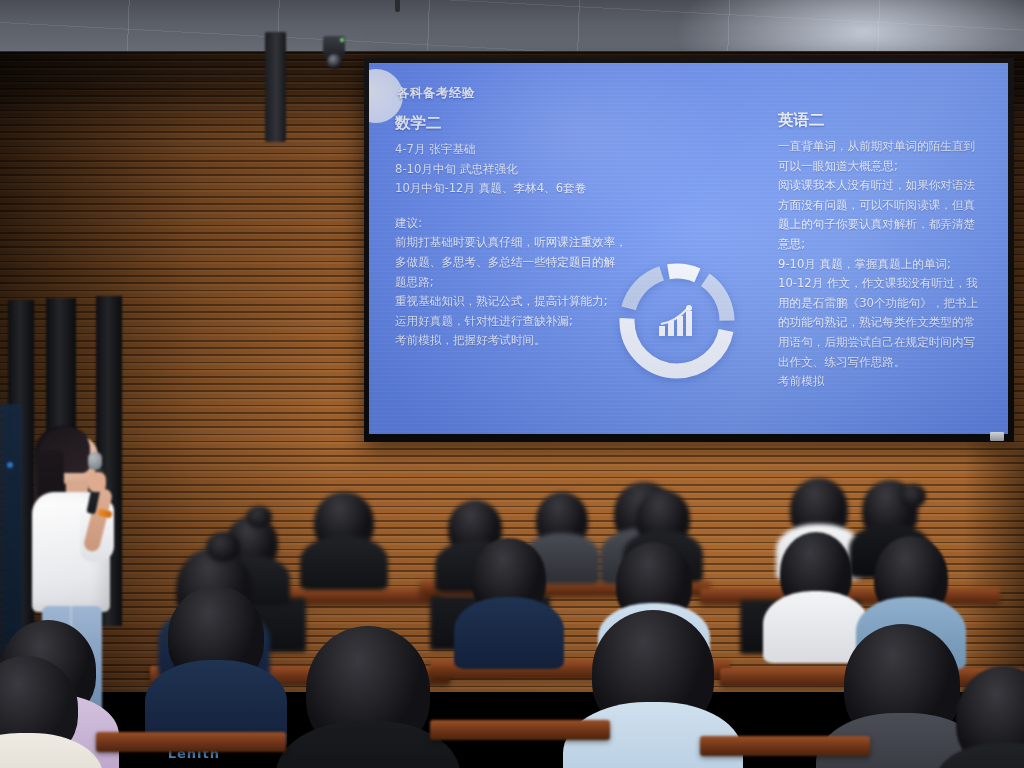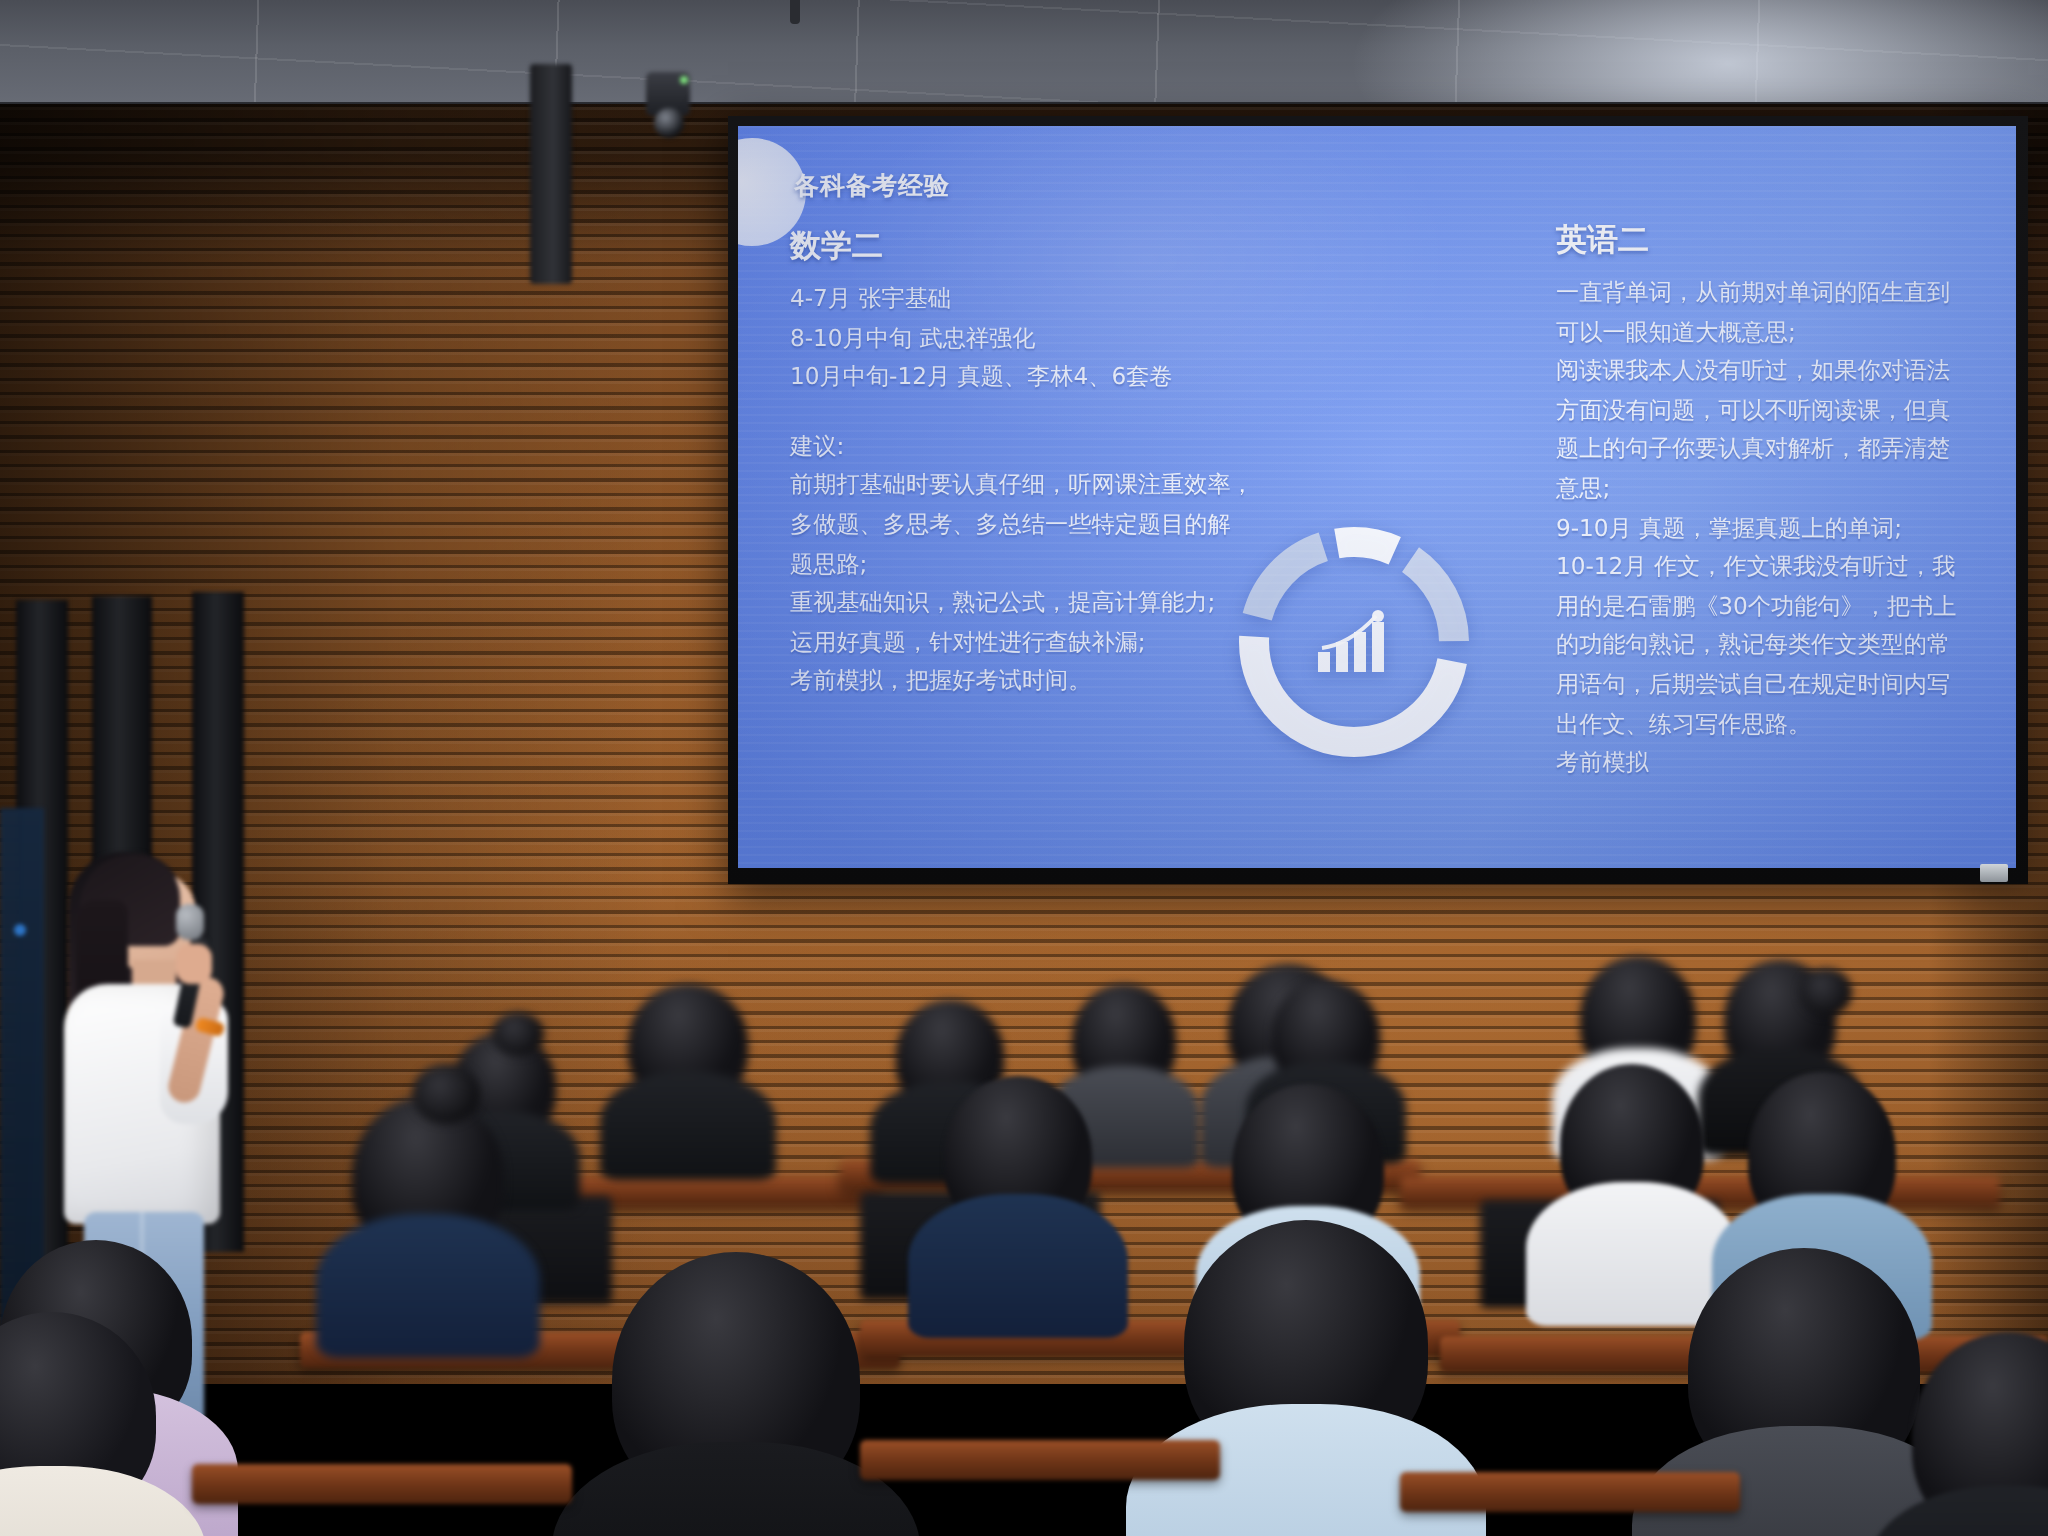--- a/index.html
+++ b/index.html
@@ -489,20 +489,26 @@
     <div class="head" style="left:0px; top:150px; width:96px; height:100px;">
       <div class="hair"></div>
       <div class="body b-lilac"></div>
     </div>
 
     <div class="head" style="left:-26px; top:186px; width:104px; height:104px;">
       <div class="hair" style="background:radial-gradient(ellipse at 42% 26%, #3a3a40, #15151a 62%);"></div>
       <div class="body b-cream"></div>
     </div>
 
+    <div class="head" style="left:168px; top:116px; width:96px; height:100px;">
+      <div class="hair"></div>
+      <div class="body b-navy">
+        <div class="shirt-logo">Lenith</div>
+      </div>
+    </div>
 
     <div class="head" style="left:306px; top:156px; width:124px; height:128px;">
       <div class="hair"></div>
       <div class="body b-black">
         
       </div>
     </div>
 
     <div class="head" style="left:592px; top:140px; width:122px; height:124px;">
       <div class="hair"></div>

